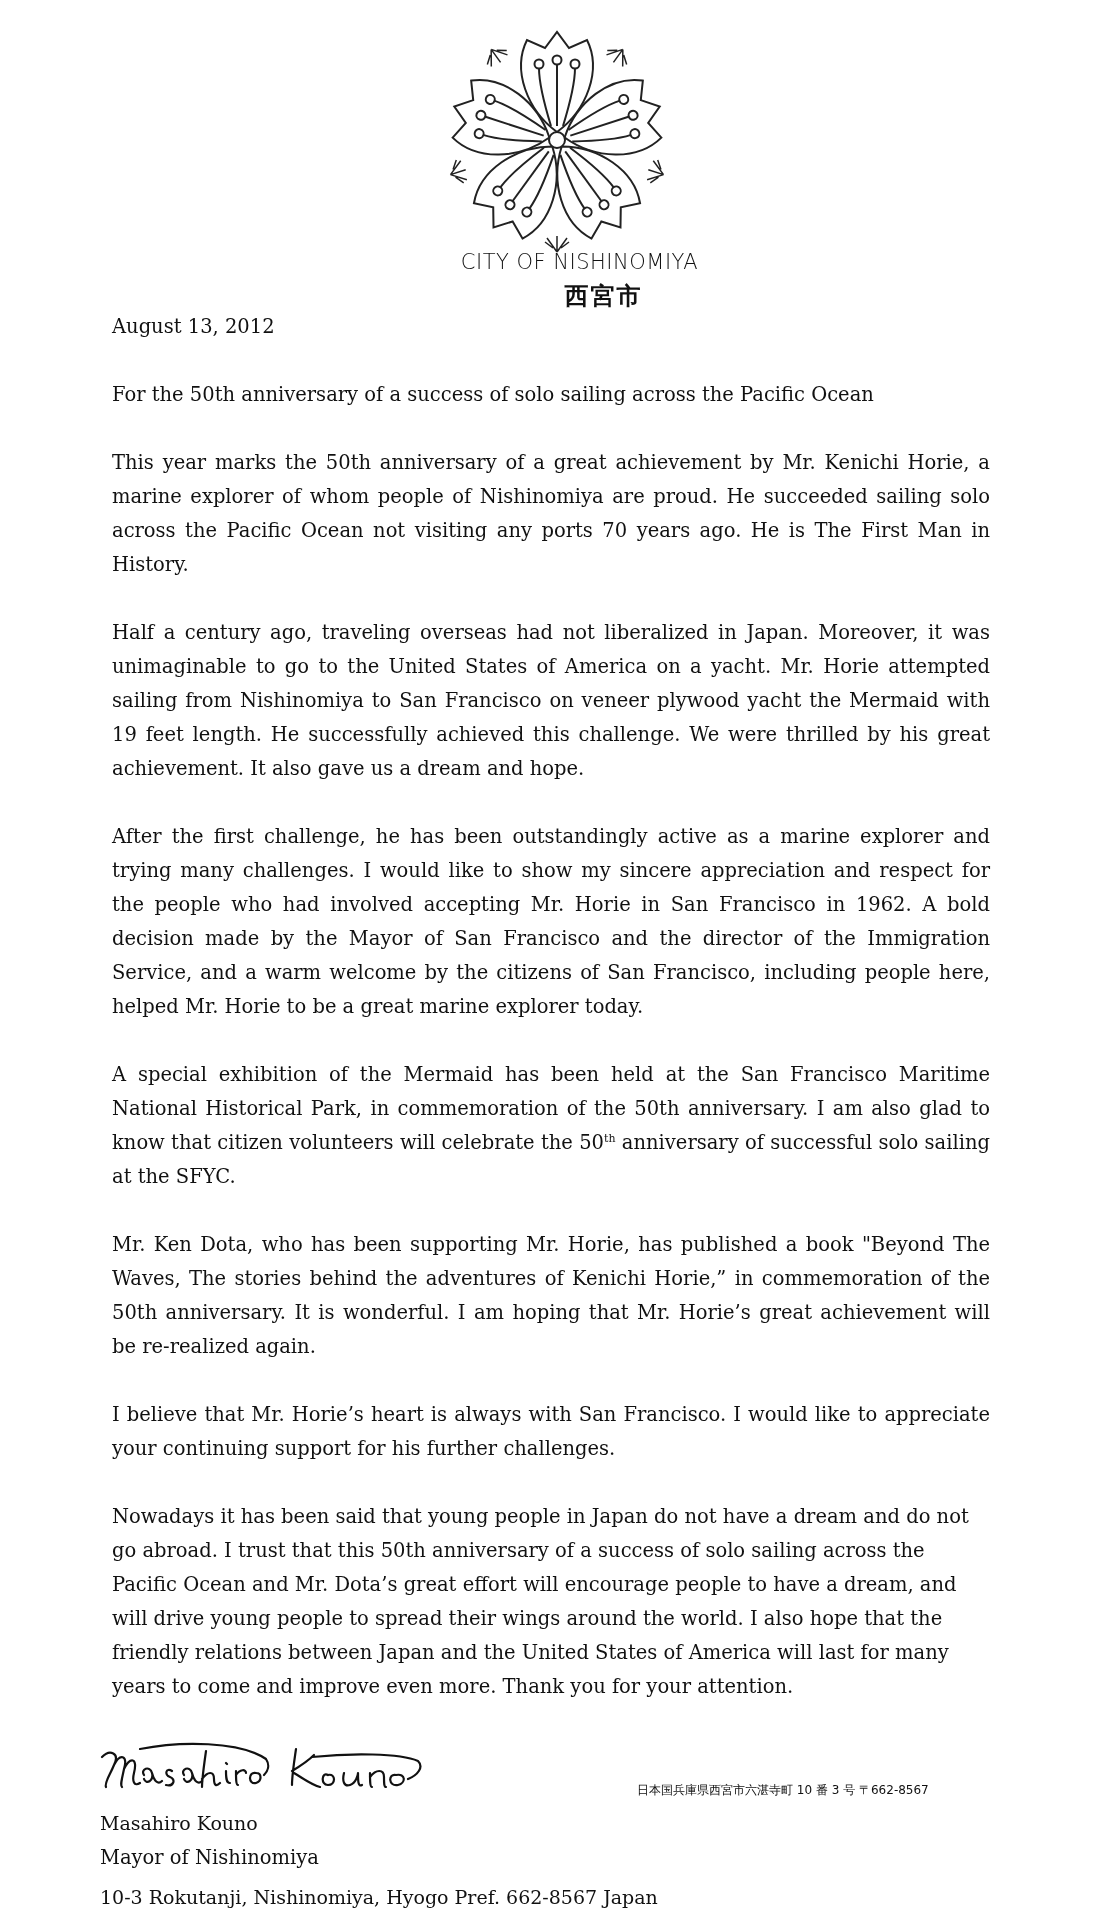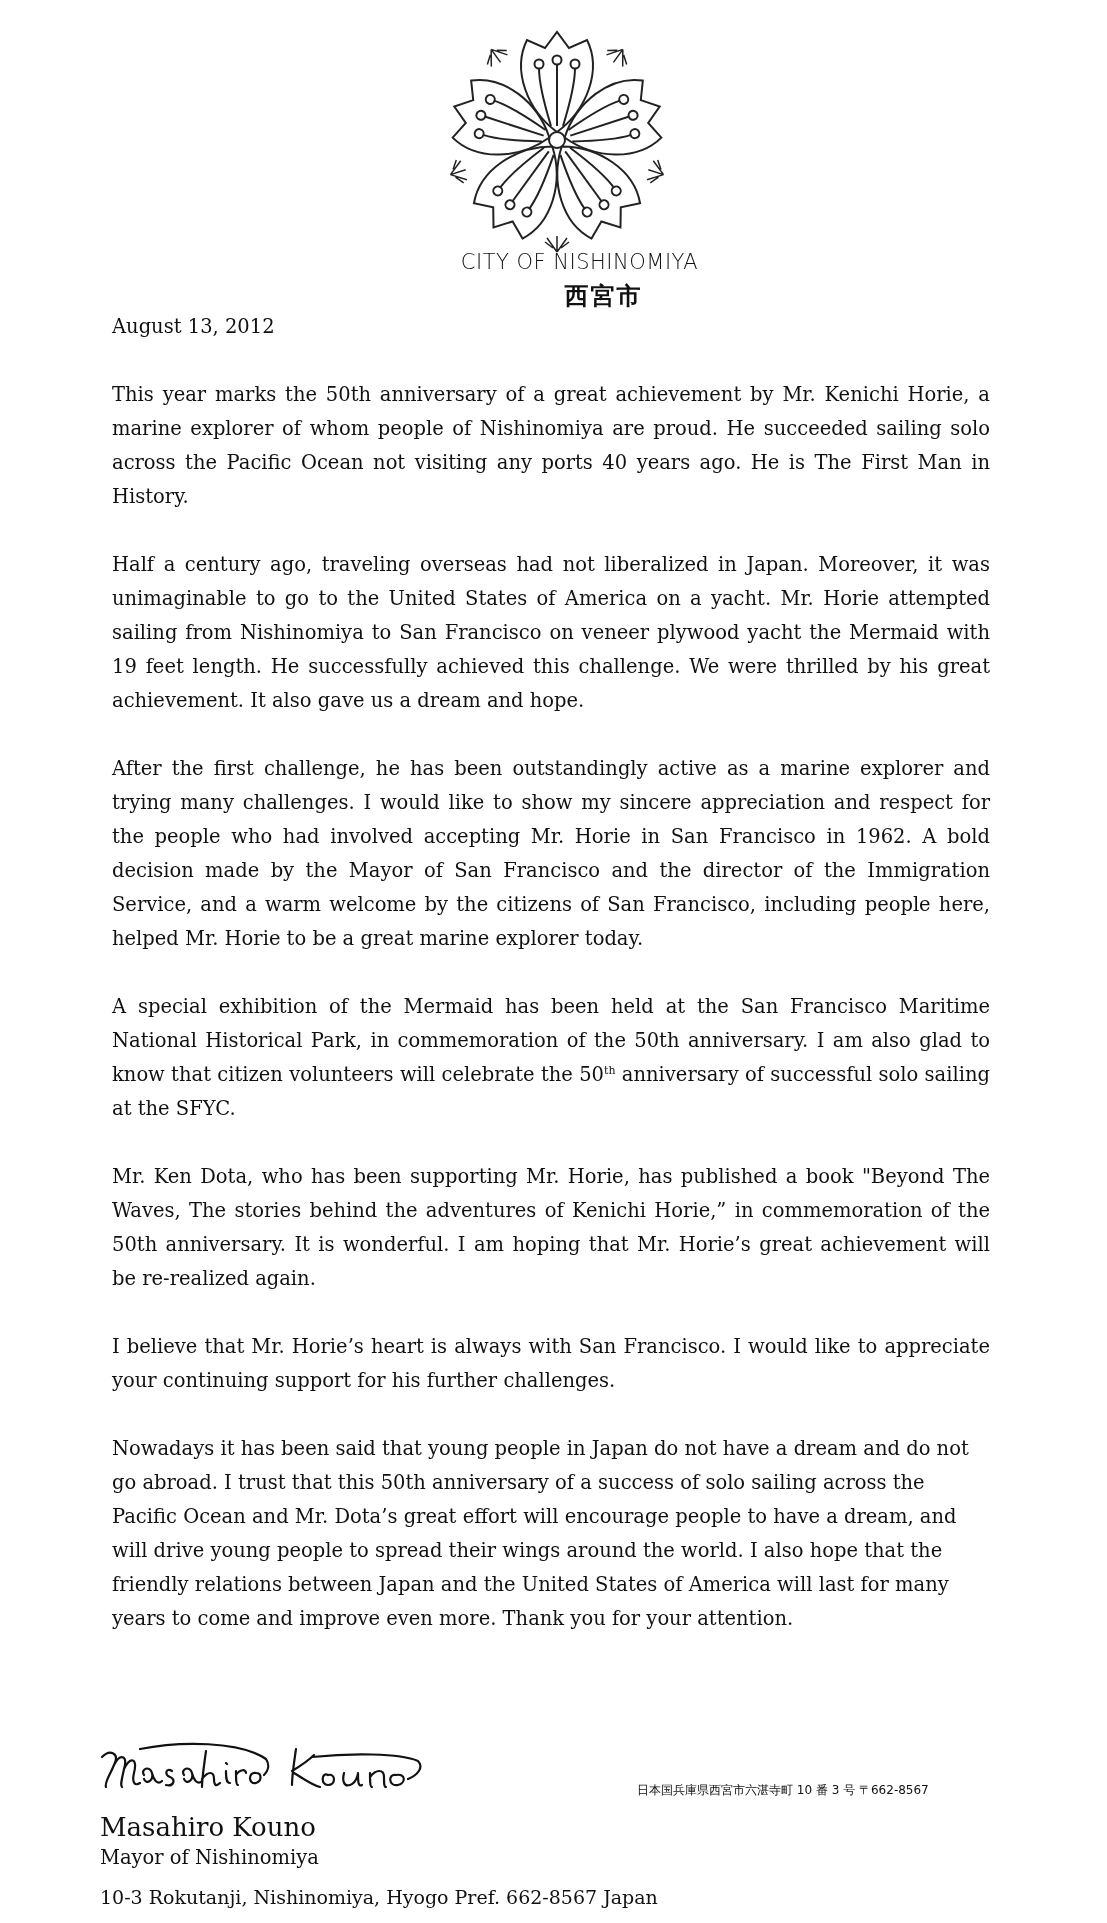--- a/index.html
+++ b/index.html
@@ -13,21 +13,21 @@
              font-family: "DejaVu Sans", sans-serif; font-size: 24px; font-weight: bold;
              padding-left: 100px; box-sizing: border-box; letter-spacing: 2px; }
   .letter { position: absolute; left: 100px; top: 310px; width: 890px;
             font-size: 19.5px; line-height: 34px; text-align: justify; }
   .letter p { margin: 0 0 34px 12px; }
   .date { margin-bottom: 34px !important; }
   .subject { text-align: left; }
   .last { text-align: left; }
   sup { font-size: 11px; line-height: 0; }
   .sig-wrap { position: absolute; left: 100px; top: 1735px; width: 330px; height: 70px; }
-  .sig-name { position: absolute; left: 100px; top: 1812px; font-size: 26px; }
+  .sig-name { position: absolute; left: 100px; top: 1812px; font-size: 19px; }
   .sig-title { position: absolute; left: 100px; top: 1846px; font-size: 19.5px; }
   .addr-en { position: absolute; left: 100px; top: 1886px; font-size: 19px; }
   .addr-jp { position: absolute; left: 637px; top: 1782px; font-size: 12px;
              font-family: "DejaVu Sans", sans-serif; }
 </style>
 </head>
 <body>
 
 <svg class="logo" viewBox="-120 -120 240 240">
   <g fill="none" stroke="#222" stroke-width="2">
@@ -53,21 +53,22 @@
     <use href="#sepal" transform="rotate(288)"></use>
     <circle cx="0" cy="0" r="8" fill="#fff"></circle>
   </g>
 </svg>
 
 <div class="city-en">CITY OF NISHINOMIYA</div>
 <div class="city-jp">西宮市</div>
 
 <div class="letter">
   <p class="date">August 13, 2012</p>
-  <p>This year marks the 50th anniversary of a great achievement by Mr. Kenichi Horie, a marine explorer of whom people of Nishinomiya are proud. He succeeded sailing solo across the Pacific Ocean not visiting any ports 40 years ago. He is The First Man in History.</p>
+  <p class="subject">For the 50th anniversary of a success of solo sailing across the Pacific Ocean</p>
+  <p>This year marks the 50th anniversary of a great achievement by Mr. Kenichi Horie, a marine explorer of whom people of Nishinomiya are proud. He succeeded sailing solo across the Pacific Ocean not visiting any ports 70 years ago. He is The First Man in History.</p>
   <p>Half a century ago, traveling overseas had not liberalized in Japan. Moreover, it was unimaginable to go to the United States of America on a yacht. Mr. Horie attempted sailing from Nishinomiya to San Francisco on veneer plywood yacht the Mermaid with 19 feet length. He successfully achieved this challenge. We were thrilled by his great achievement. It also gave us a dream and hope.</p>
   <p>After the first challenge, he has been outstandingly active as a marine explorer and trying many challenges. I would like to show my sincere appreciation and respect for the people who had involved accepting Mr. Horie in San Francisco in 1962. A bold decision made by the Mayor of San Francisco and the director of the Immigration Service, and a warm welcome by the citizens of San Francisco, including people here, helped Mr. Horie to be a great marine explorer today.</p>
   <p><span>A special exhibition of the Mermaid has been held at the San Francisco Maritime National Historical Park, in commemoration of the 50th anniversary. I am also glad to know that citizen volunteers will celebrate the 50</span><sup>th</sup><span> anniversary of successful solo sailing at the SFYC.</span></p>
   <p>Mr. Ken Dota, who has been supporting Mr. Horie, has published a book "Beyond The Waves, The stories behind the adventures of Kenichi Horie,” in commemoration of the 50th anniversary. It is wonderful. I am hoping that Mr. Horie’s great achievement will be re-realized again.</p>
   <p>I believe that Mr. Horie’s heart is always with San Francisco. I would like to appreciate your continuing support for his further challenges.</p>
   <p class="last">Nowadays it has been said that young people in Japan do not have a dream and do not go abroad. I trust that this 50th anniversary of a success of solo sailing across the Pacific Ocean and Mr. Dota’s great effort will encourage people to have a dream, and will drive young people to spread their wings around the world. I also hope that the friendly relations between Japan and the United States of America will last for many years to come and improve even more. Thank you for your attention.</p>
 </div>
 
 <svg class="sig-wrap" viewBox="0 0 330 70">
   <g fill="none" stroke="#111" stroke-width="2.2" stroke-linecap="round" stroke-linejoin="round">

